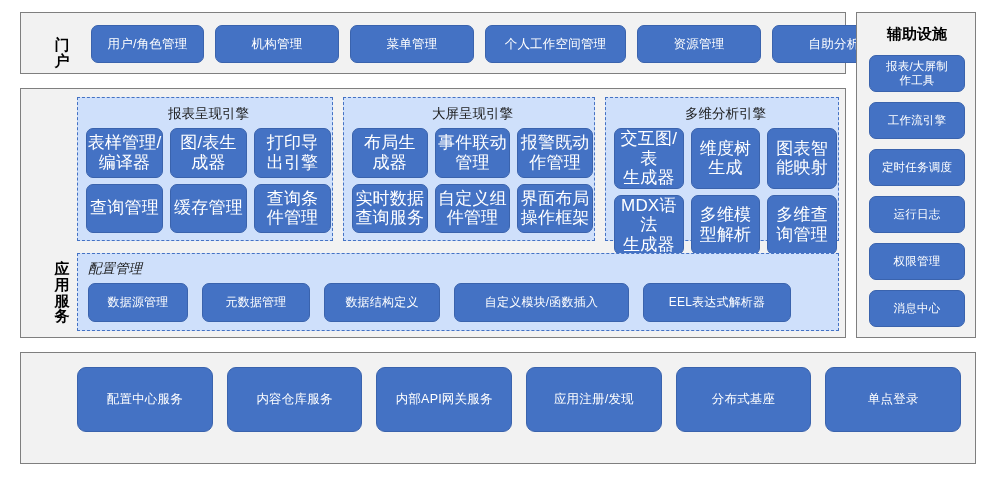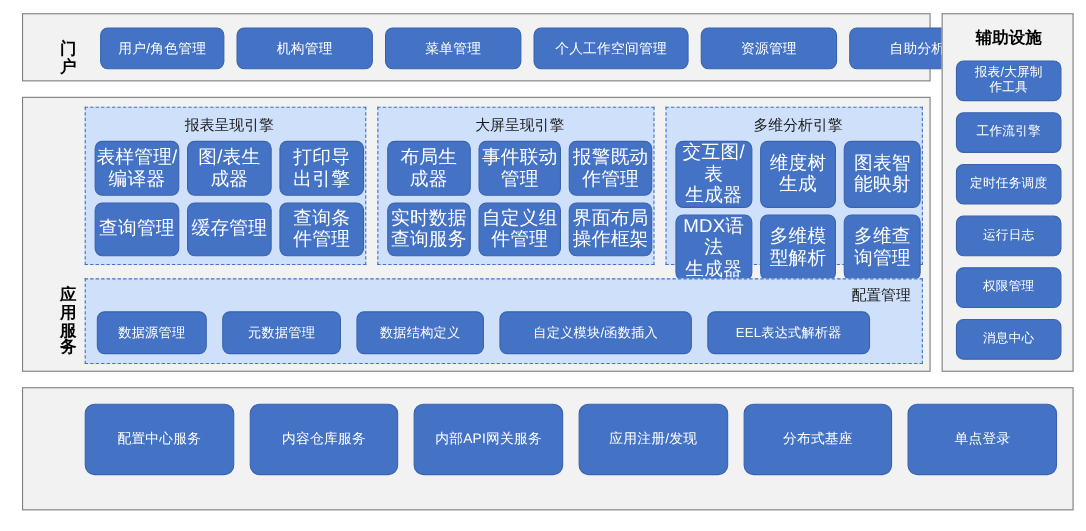--- a/index.html
+++ b/index.html
@@ -80,21 +80,21 @@
     flex:1;display:grid;grid-template-columns:repeat(3,1fr);
     grid-auto-rows:1fr;gap:6px 7px;
   }
   .engine-grid .chip{font-size:17px;}
 
   .config{
     position:absolute;left:56px;top:164px;width:762px;height:78px;
     background:#cfe0fb;border:1px dashed #4472c4;box-sizing:border-box;
     padding:4px 10px 8px 10px;display:flex;flex-direction:column;
   }
-  .config-title{text-align:right;font-size:13.5px;color:#1a1a1a;margin:2px 0 5px 0;}
+  .config-title{text-align:left;font-size:13.5px;color:#1a1a1a;margin:2px 0 5px 0;font-style:italic;}
   .config-row{flex:1;display:flex;gap:14px;align-items:stretch;}
   .config-row .chip{font-size:12px;}
   .c-w1{flex:0 0 100px;}
   .c-w2{flex:0 0 108px;}
   .c-w3{flex:0 0 116px;}
   .c-w4{flex:0 0 175px;}
   .c-w5{flex:0 0 148px;}
 
   
   #aux{left:856px;top:12px;width:120px;height:326px;}

